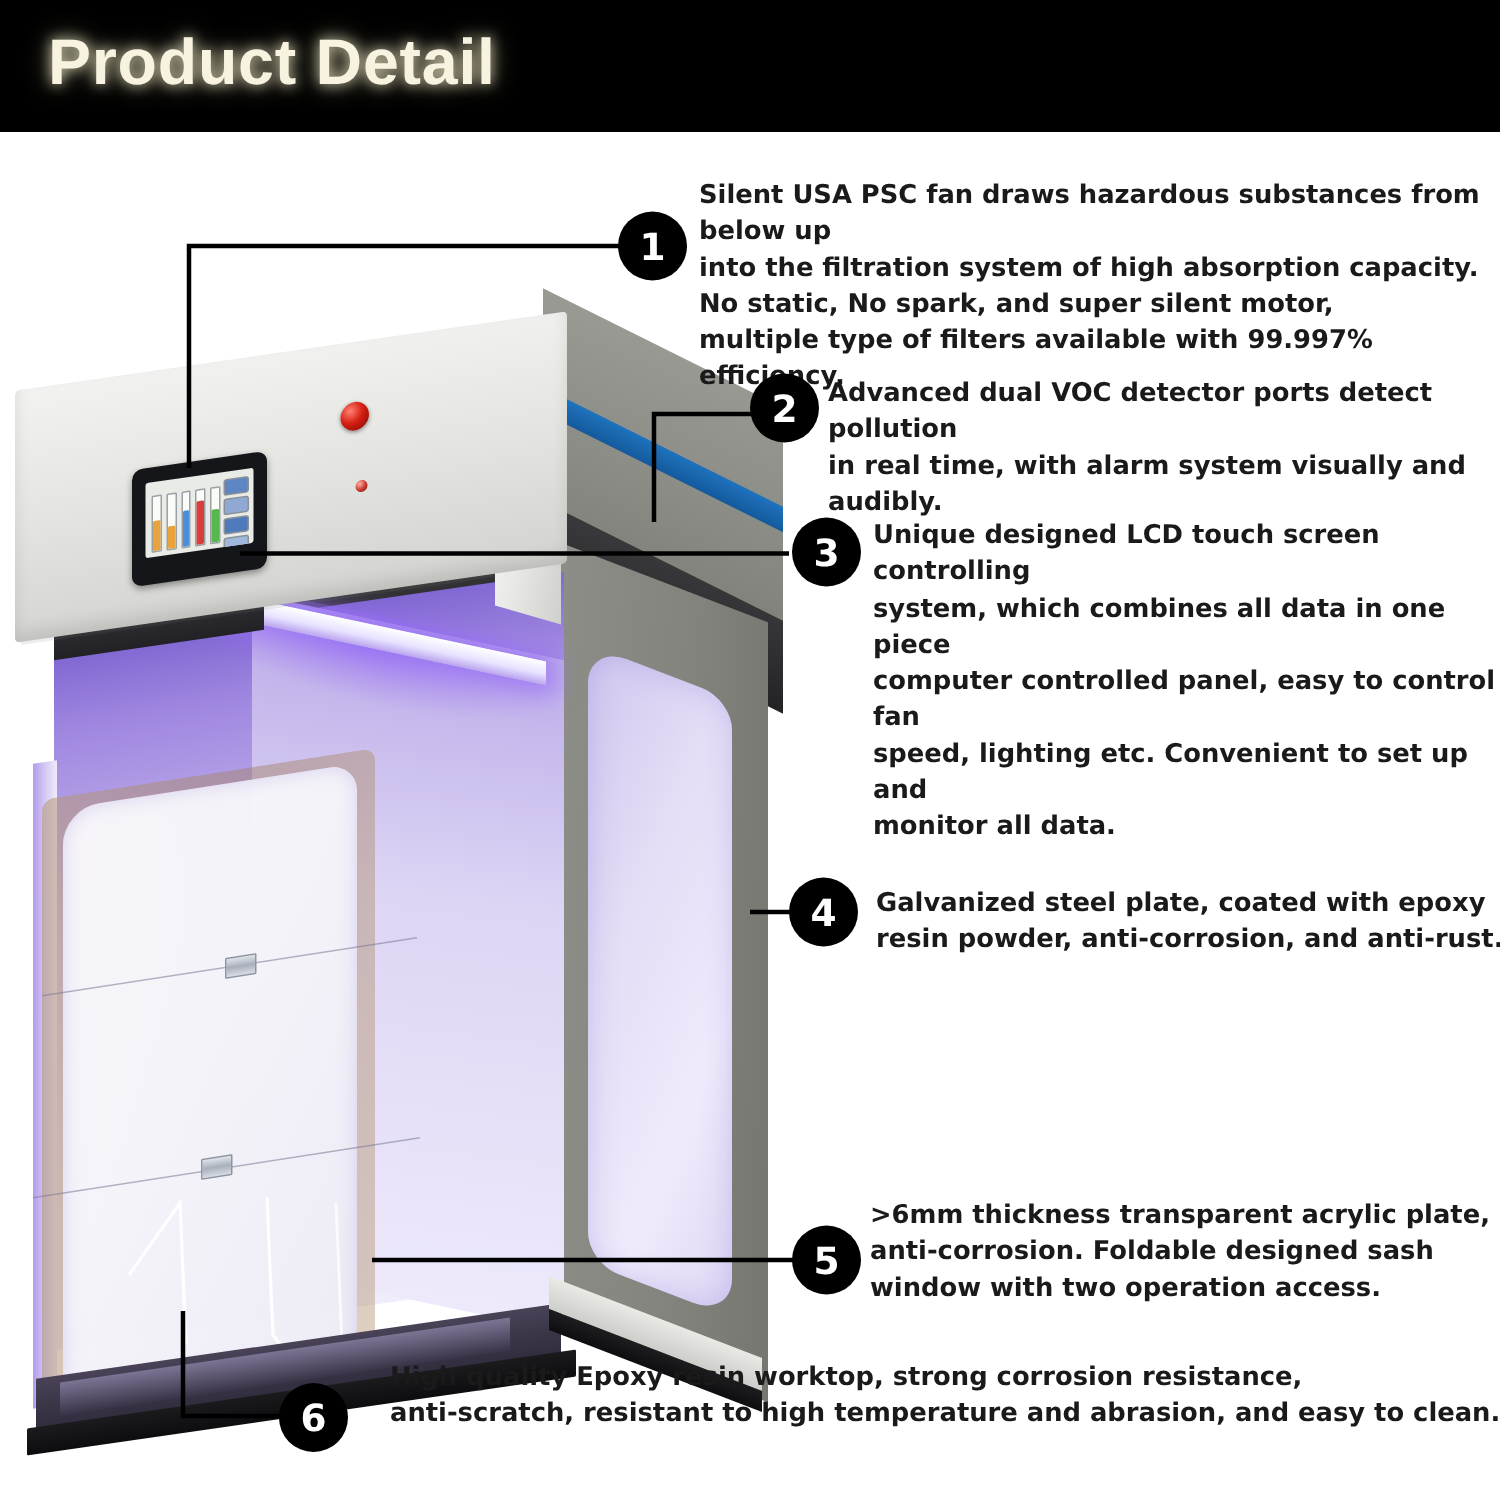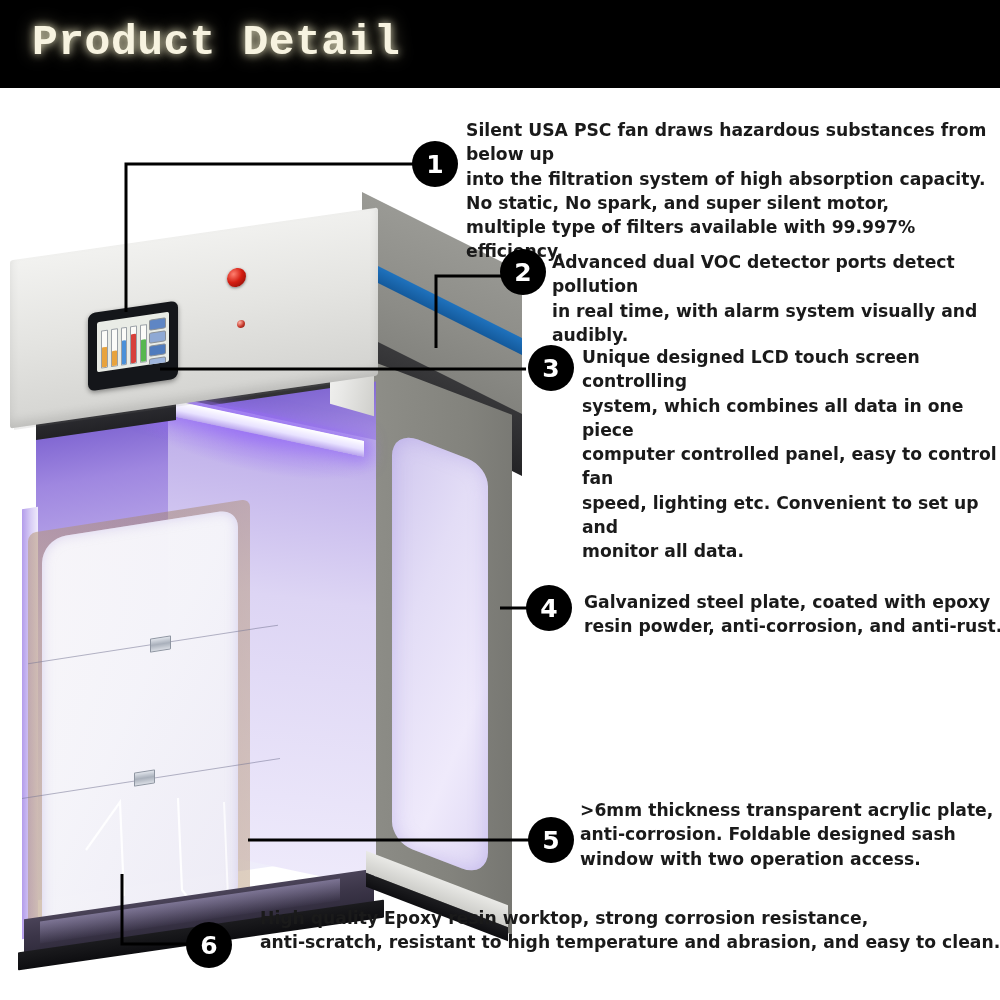--- a/index.html
+++ b/index.html
@@ -19,21 +19,21 @@
   
   .header-bar {
     position: absolute;
     left: 0; top: 0;
     width: 1000px; height: 88px;
     background: #000000;
   }
   .header-title {
     position: absolute;
     left: 32px; top: 18px;
-    font-family: Liberation Mono, monospace;
+    font-family: Liberation Sans, sans-serif;
     font-size: 43px;
     font-weight: 700;
     letter-spacing: 0.5px;
     color: #f7f3e0;
     text-shadow: 0 0 9px rgba(255,250,214,0.85), 0 0 18px rgba(255,244,190,0.45);
     white-space: nowrap;
   }
 
   
   .photo-stage {

